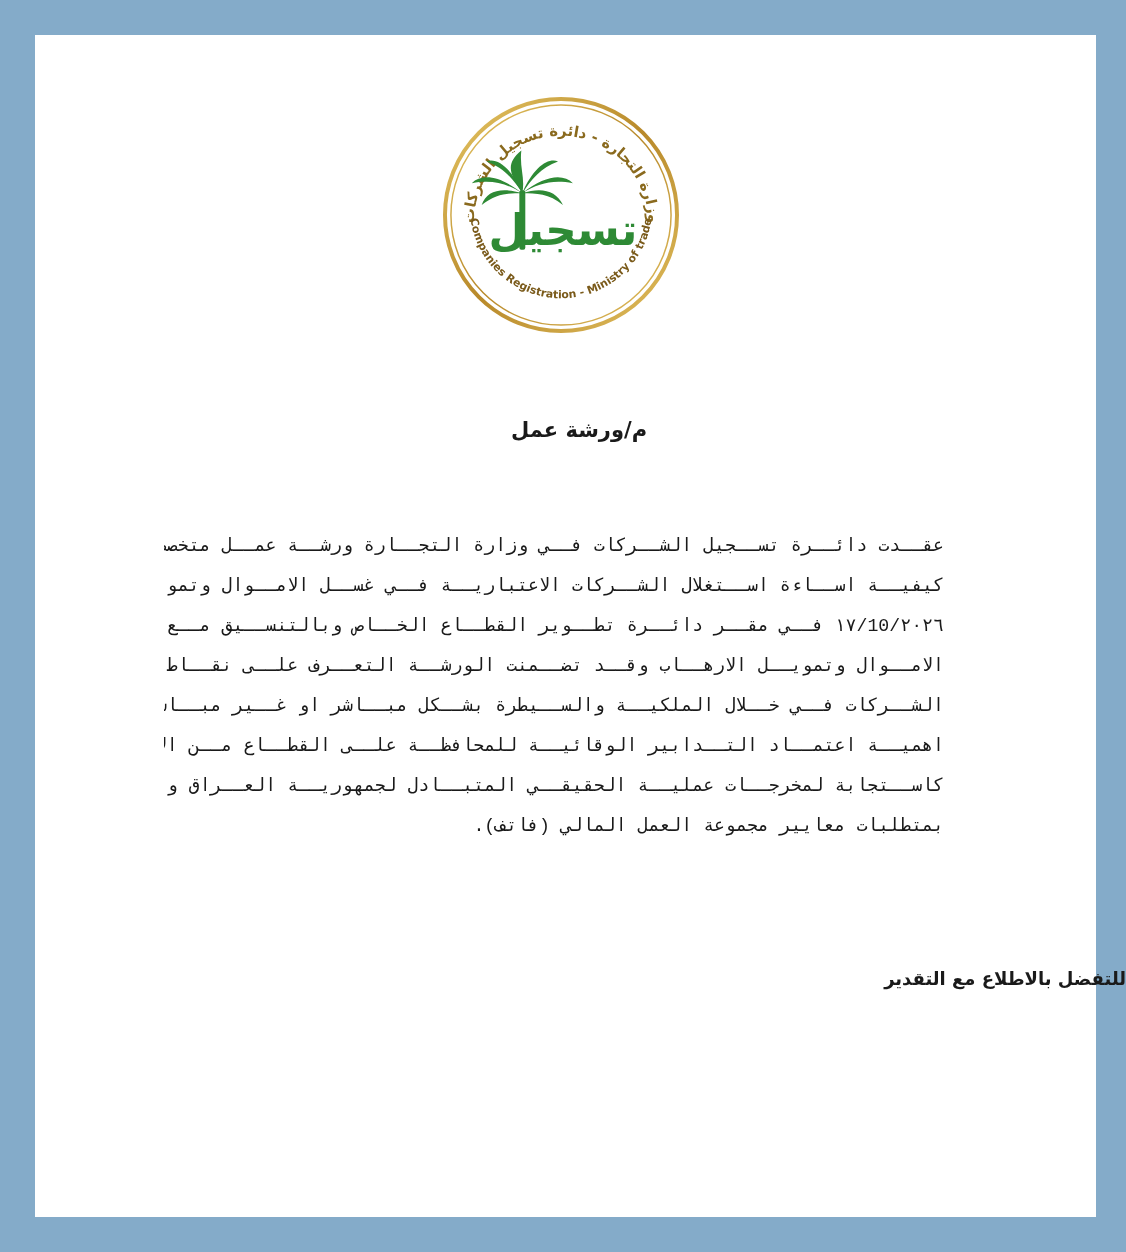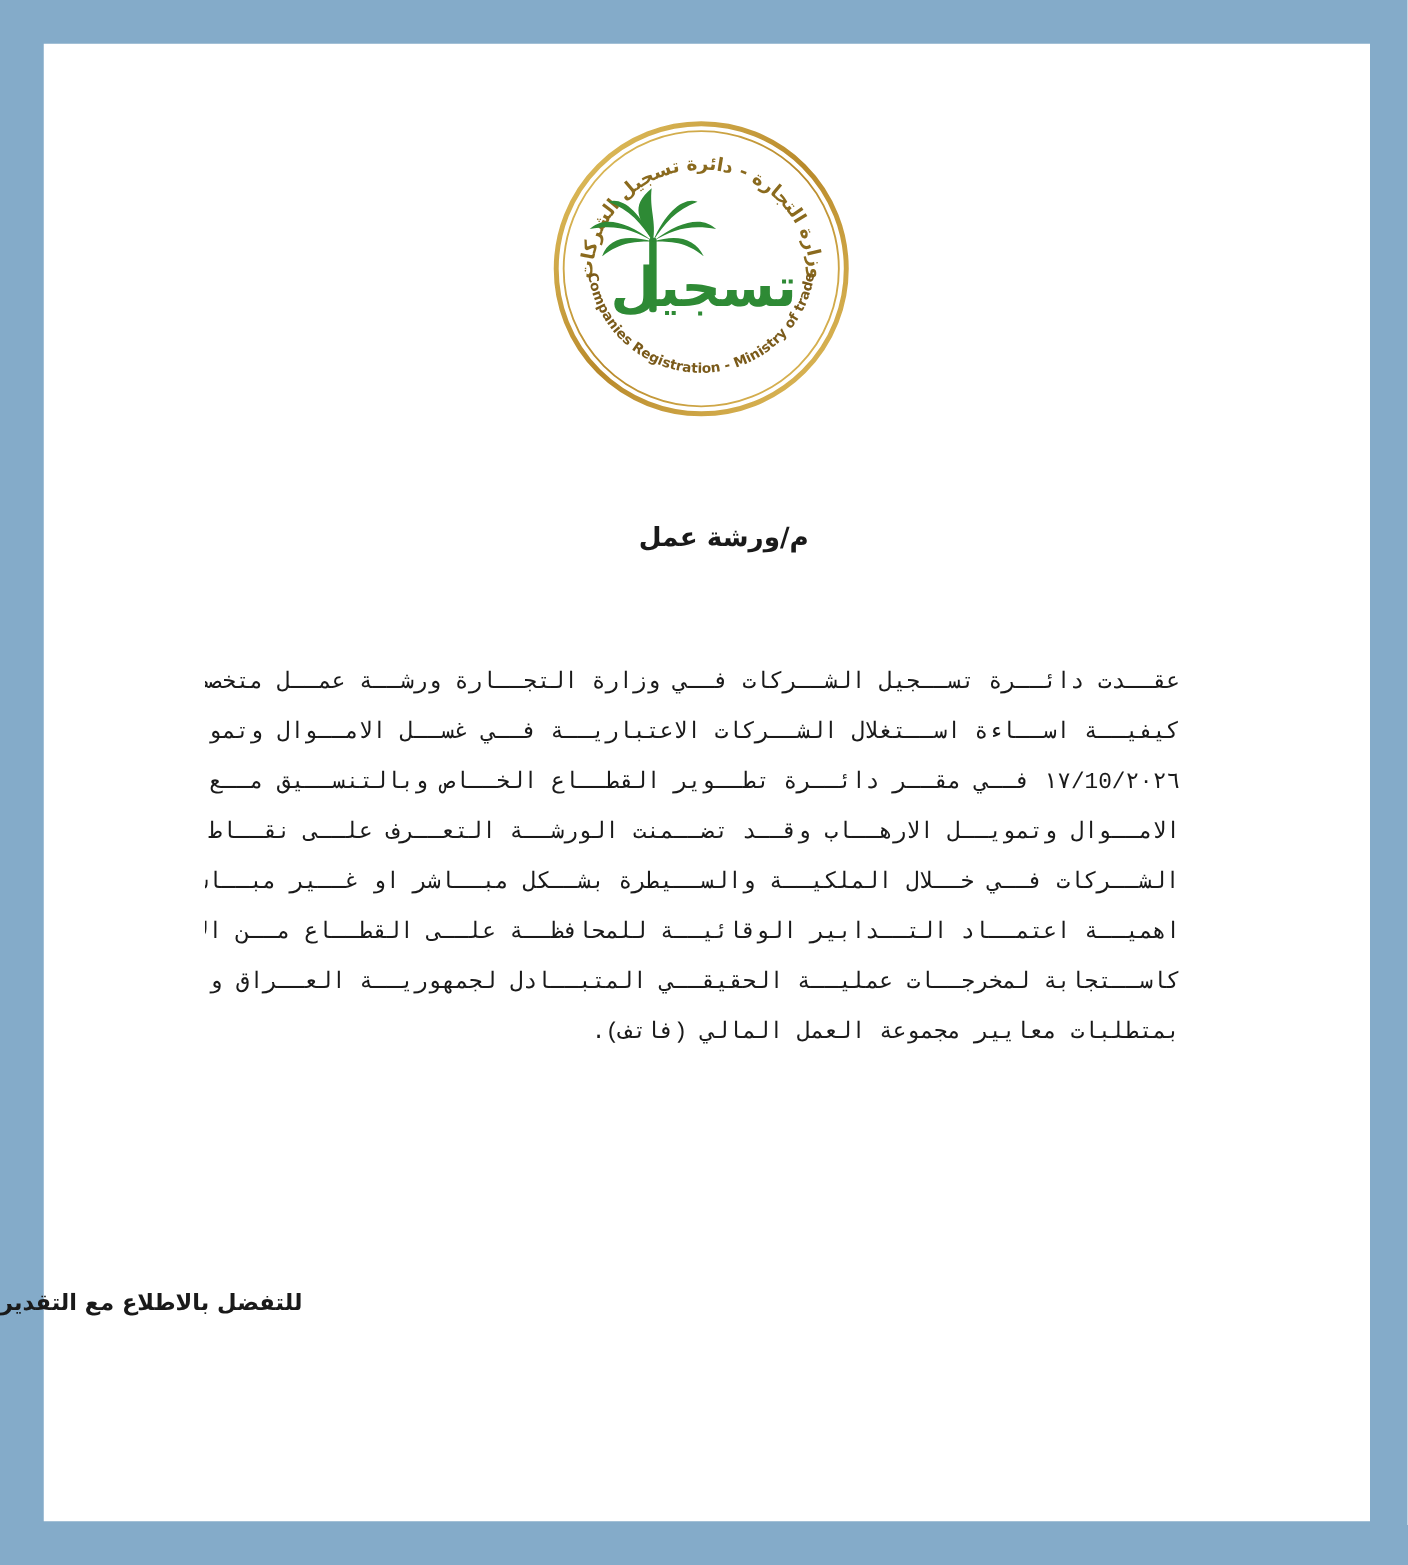--- a/index.html
+++ b/index.html
@@ -61,23 +61,23 @@
       white-space: nowrap;
       overflow: hidden;
       height: 40px;
     }
     .body-text .line.last {
       text-align-last: right;
     }
     .closing {
       position: absolute;
       left: 0;
-      top: 1032px;
+      top: 968px;
       width: 1126px;
-      text-align: left;
+      text-align: right;
       direction: rtl;
       font-size: 18px;
       font-weight: bold;
       color: #1a1a1a;
     }
   </style>
 </head>
 <body>
 
 <div class="card"></div>

